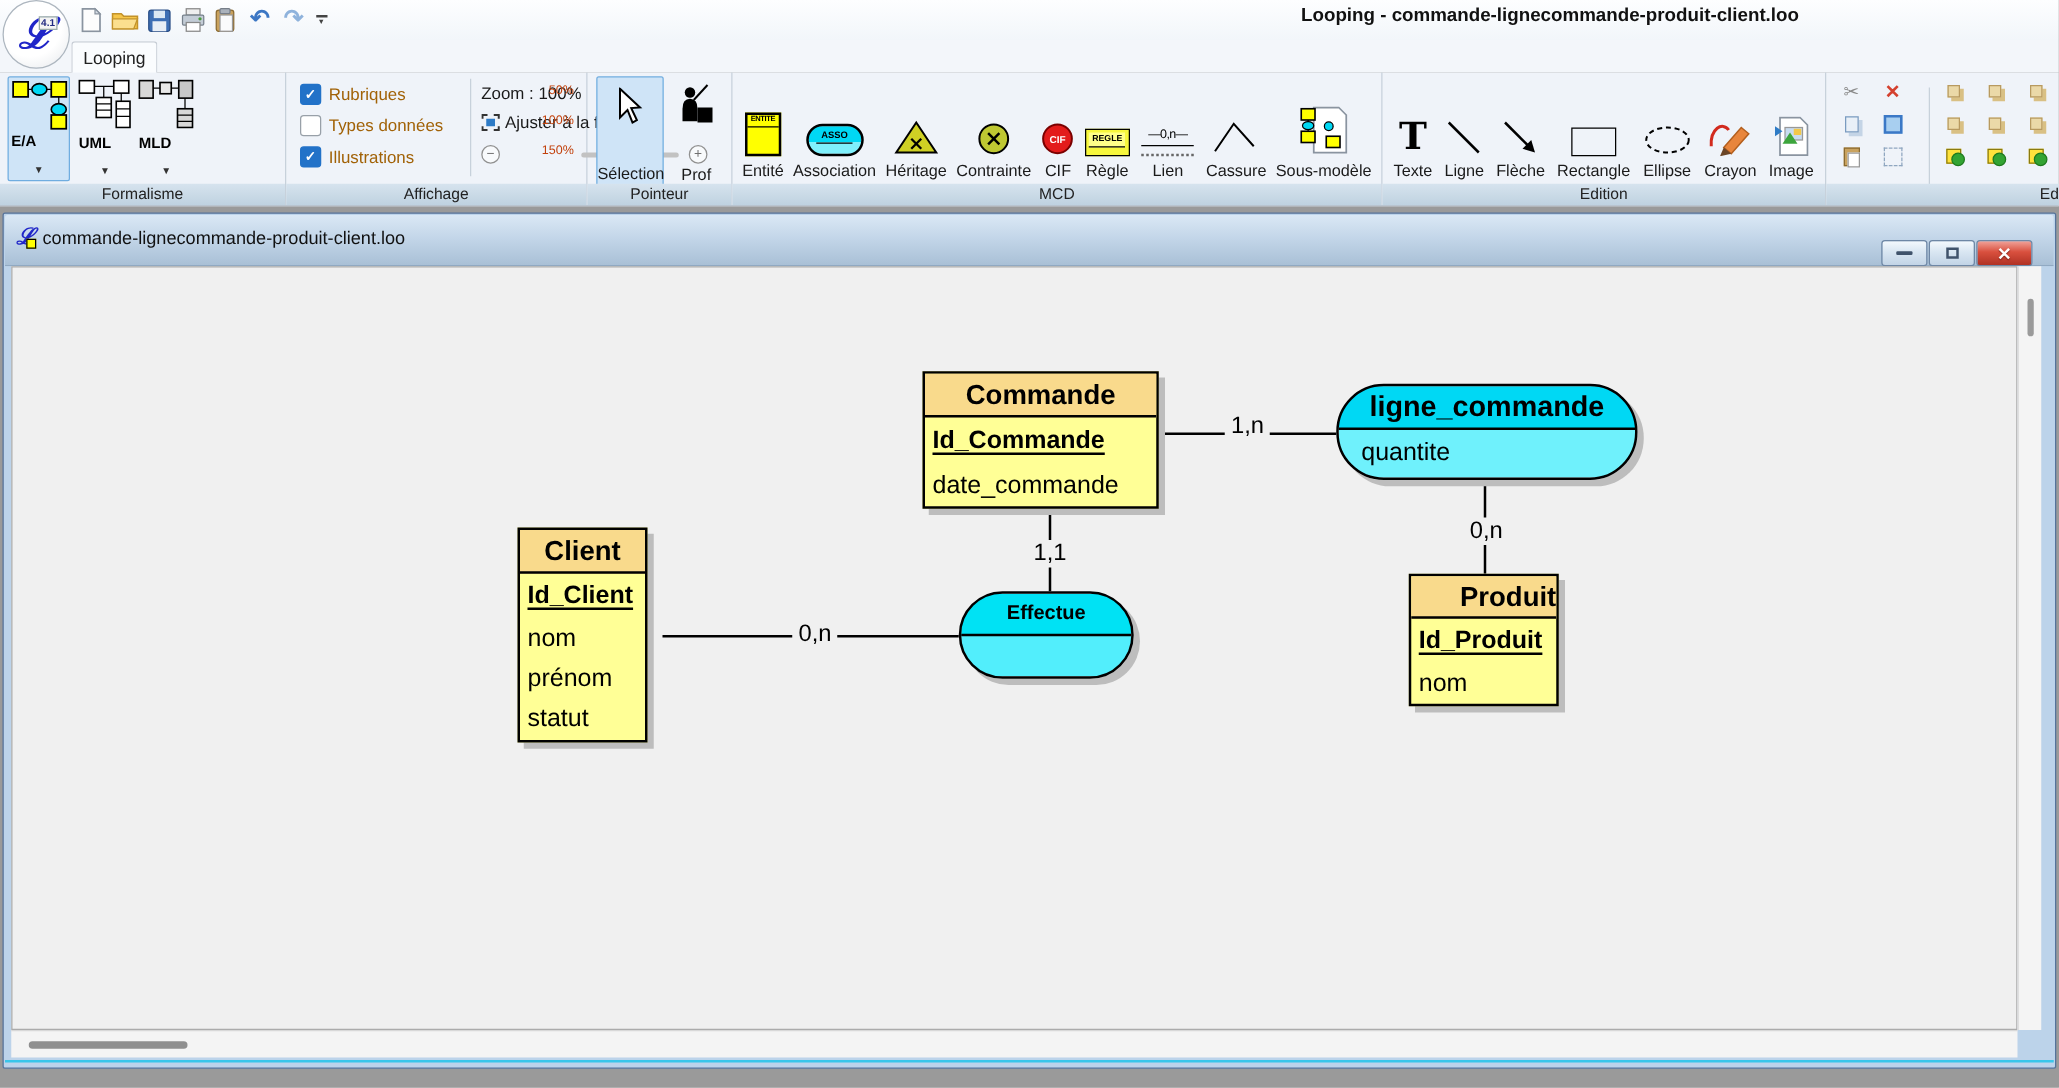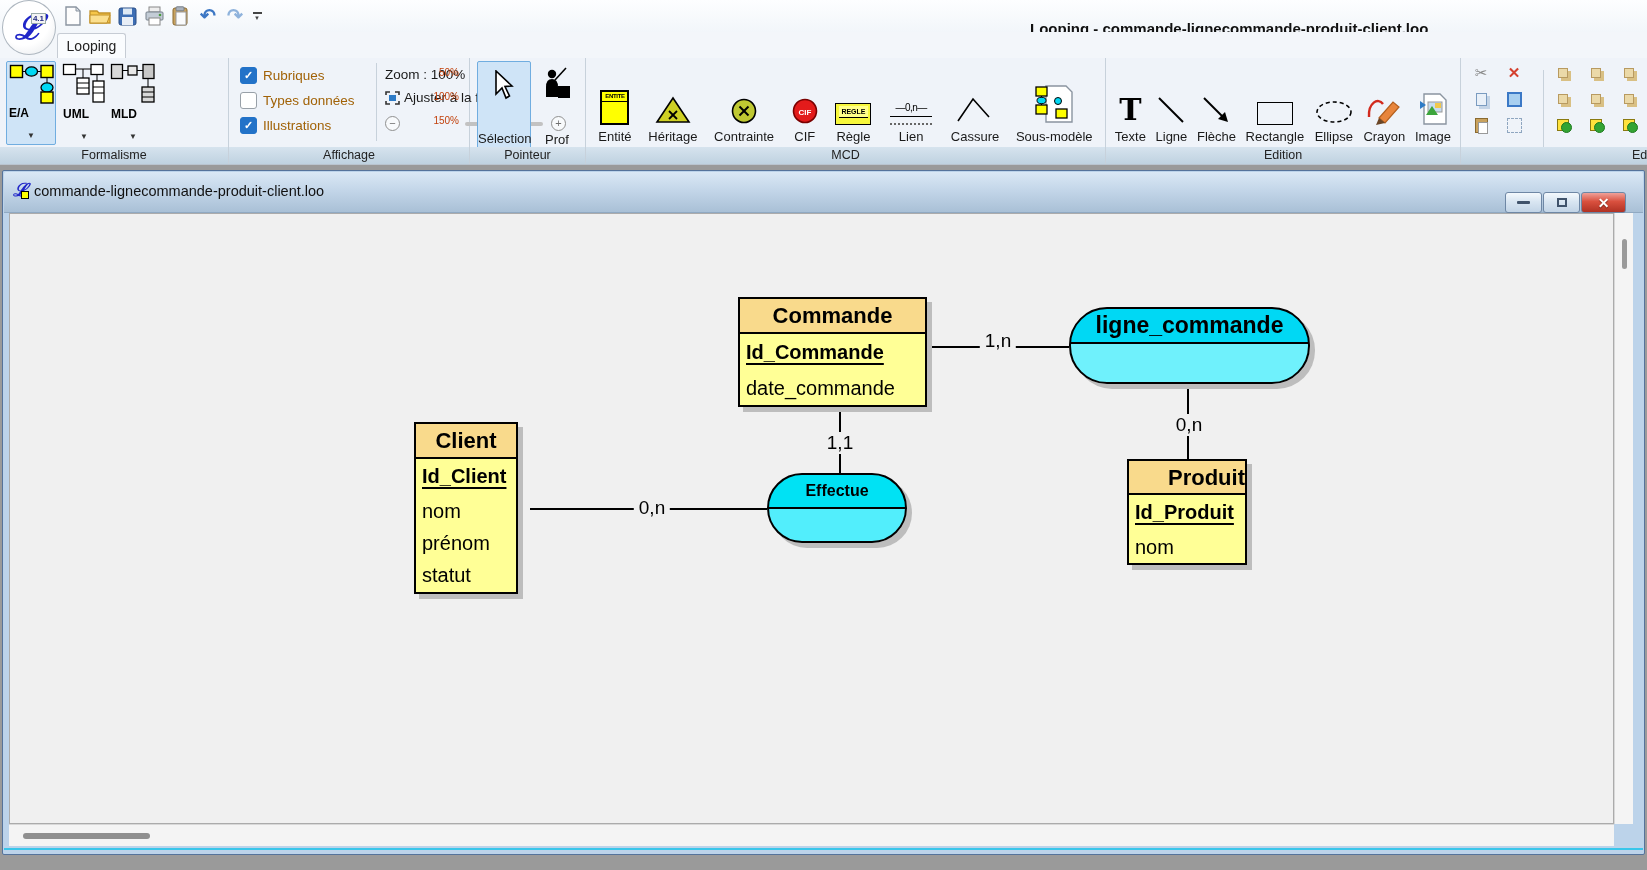--- a/index.html
+++ b/index.html
@@ -2,21 +2,21 @@
 <html><head>
 <meta charset="utf-8">
 <style>
   * { margin:0; padding:0; box-sizing:border-box; }
   html,body { width:1647px; height:870px; overflow:hidden; background:#9A9A9A;
               font-family:"Liberation Sans", sans-serif; }
 
   
   #titlebar { position:absolute; left:0; top:0; width:1647px; height:32px;
               background:linear-gradient(#FDFEFF,#F2F6FA); }
-  #main-title { position:absolute; left:1030px; top:20px; width:420px; text-align:left;
+  #main-title { position:absolute; left:1030px; top:4px; width:420px; text-align:center;
                 font-weight:bold; font-size:15px; color:#111; white-space:nowrap; }
   #tabrow { position:absolute; left:0; top:32px; width:1647px; height:26px; background:#F3F6FA; }
   #tab-looping { position:absolute; left:57px; top:1px; width:69px; height:26px;
                  background:#FAFCFE; border:1px solid #C6CCD4; border-bottom:none;
                  border-radius:3px 3px 0 0; text-align:center; font-size:14px; line-height:24px; color:#222; }
   #app-circle { position:absolute; left:2px; top:0px; width:54px; height:55px; border-radius:50%;
                 background:radial-gradient(circle at 40% 35%, #FFFFFF 55%, #E3E6EA);
                 border:1px solid #ADB6BF; z-index:20; text-align:center; }
   #app-circle .logoL { font-family:"DejaVu Serif", serif; font-style:italic; font-weight:bold;
                        font-size:34px; color:#2026C8; line-height:52px; }
@@ -328,20 +328,28 @@
       <div class="ritem">
         <div class="ricon">
             <div class="mini-entite">
           <div class="band">ENTITE</div>
             </div>
           </div>
         <span class="icolbl">Entité</span>
       </div>
       <div class="ritem">
         <div class="ricon">
+            <div class="mini-asso">
+          <div class="band">ASSO</div>
+            </div>
+          </div>
+        <span class="icolbl">Association</span>
+      </div>
+      <div class="ritem">
+        <div class="ricon">
             <svg width="36" height="30">
           <polygon points="18,3 34,27 2,27" fill="#CFD024" stroke="#000" stroke-width="1.6"></polygon>
           <line x1="14" y1="16" x2="22" y2="24" stroke="#000" stroke-width="1.8"></line>
           <line x1="22" y1="16" x2="14" y2="24" stroke="#000" stroke-width="1.8"></line>
             </svg>
           </div>
         <span class="icolbl">Héritage</span>
       </div>
       <div class="ritem">
         <div class="ricon">
@@ -565,20 +573,21 @@
 
     <div class="ent" style="left:728px; top:83px; width:189px; height:110px;">
       <div class="ent-h" style="height:35px; line-height:34px;">Commande</div>
       <div class="ent-r ident" style="height:38px; line-height:36px;">Id_Commande</div>
       <div class="ent-r" style="height:33px; line-height:32px;">date_commande</div>
     </div>
 
     <div class="assoc" style="left:1059px; top:93px; width:241px; height:77px; border-radius:38px;
          background:linear-gradient(to bottom,#00D8F4 0,#00D8F4 35px,#6FF1FC 35px);">
       <div class="assoc-t" style="height:35px; line-height:33px; font-size:23px;">ligne_commande</div>
+      <div class="assoc-b" style="height:38px; line-height:36px;">quantite</div>
     </div>
 
     <div class="ent" style="left:404px; top:208px; width:104px; height:172px;">
       <div class="ent-h" style="height:35px; line-height:34px;">Client</div>
       <div class="ent-r ident" style="height:37px; line-height:35px;">Id_Client</div>
       <div class="ent-r" style="height:32px; line-height:31px;">nom</div>
       <div class="ent-r" style="height:32px; line-height:31px;">prénom</div>
       <div class="ent-r" style="height:32px; line-height:31px;">statut</div>
     </div>
 

